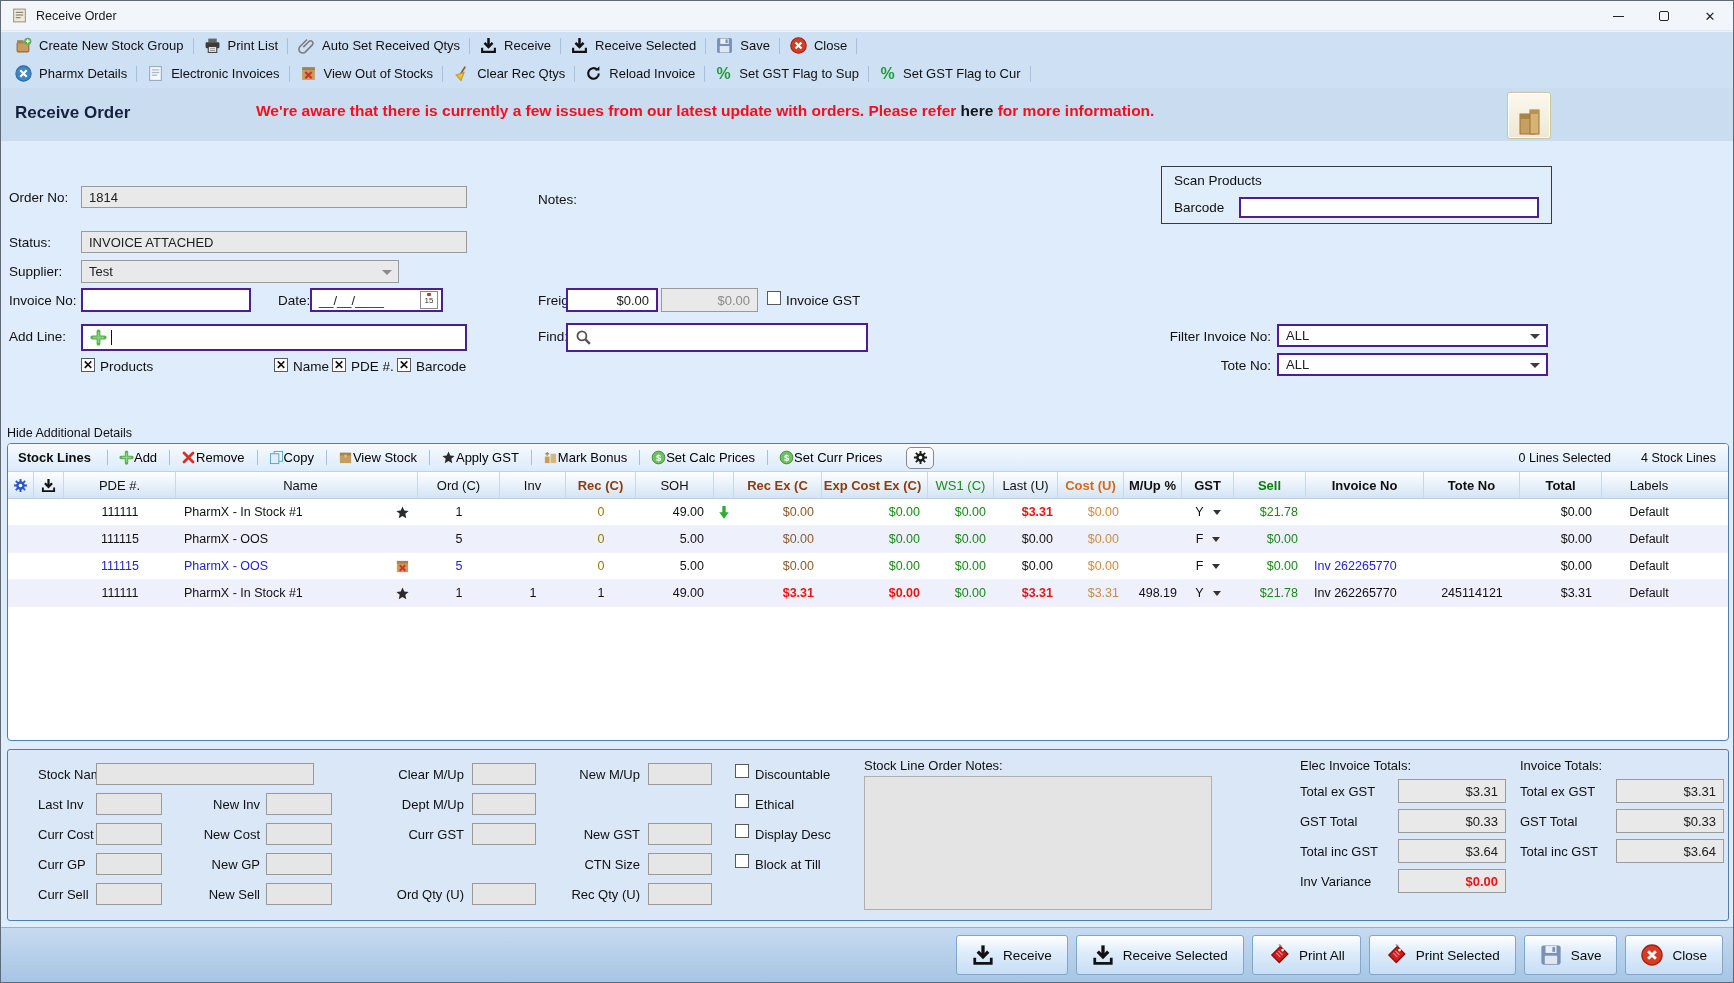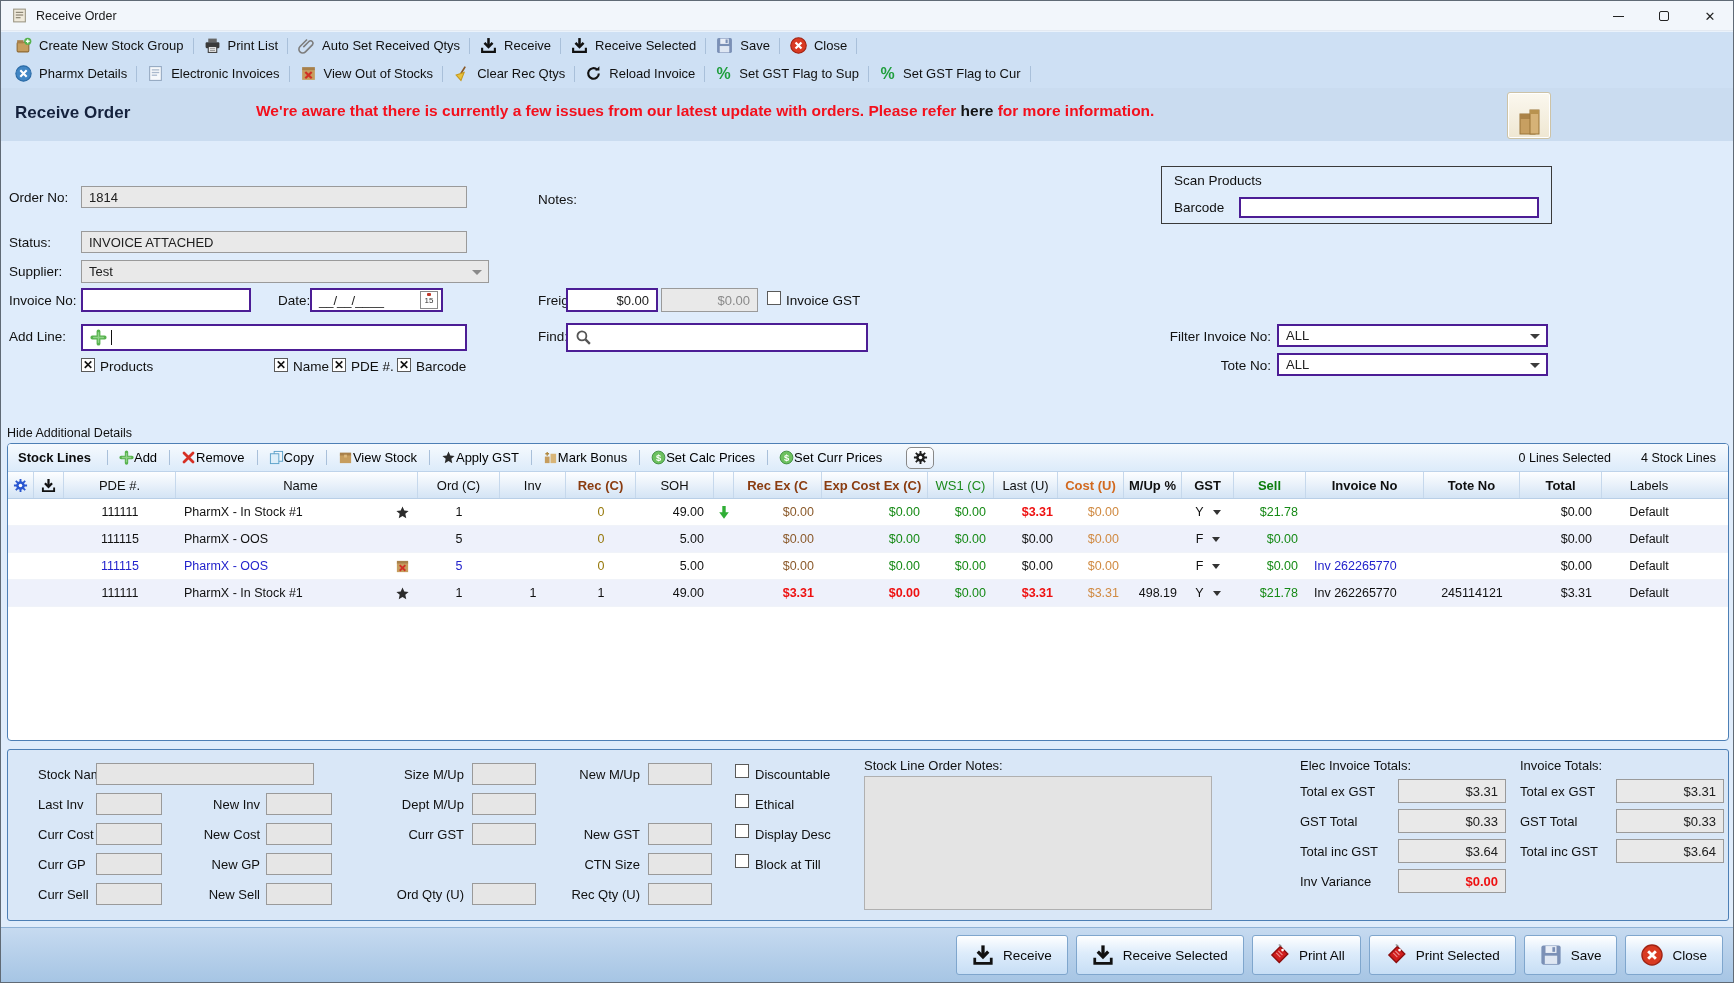--- a/index.html
+++ b/index.html
@@ -381,21 +381,21 @@
       </div>
   </div>
 
   <span class="flabel" style="left:8px;top:189px;">Order No:</span>
   <div class="fld ro" style="left:80px;top:185px;width:386px;height:22px;">1814</div>
 
   <span class="flabel" style="left:8px;top:234px;">Status:</span>
   <div class="fld ro" style="left:80px;top:230px;width:386px;height:22px;">INVOICE ATTACHED</div>
 
   <span class="flabel" style="left:8px;top:263px;">Supplier:</span>
-  <div class="fld ro" style="left:80px;top:259px;width:408px;height:23px;">
+  <div class="fld ro" style="left:80px;top:259px;width:318px;height:23px;">
       <span>Test</span>
       <span class="combo-arrow"></span>
     </div>
 
   <span class="flabel" style="left:8px;top:292px;">Invoice No:</span>
   <div class="fld rw" style="left:80px;top:287px;width:170px;height:24px;"></div>
   <span class="flabel" style="left:277px;top:292px;">Date:</span>
   <div class="fld rw" style="left:309px;top:287px;width:133px;height:24px;padding-right:3px;">
       <span>__/__/____</span>
       <span class="cal">
@@ -719,21 +719,21 @@
 
     <span class="dlabel dlr" style="left:190px;top:47px;width:62px;">New Inv</span>
     <div class="dfield" style="left:258px;top:43px;width:66px;"></div>
     <span class="dlabel dlr" style="left:190px;top:77px;width:62px;">New Cost</span>
     <div class="dfield" style="left:258px;top:73px;width:66px;"></div>
     <span class="dlabel dlr" style="left:190px;top:107px;width:62px;">New GP</span>
     <div class="dfield" style="left:258px;top:103px;width:66px;"></div>
     <span class="dlabel dlr" style="left:190px;top:137px;width:62px;">New Sell</span>
     <div class="dfield" style="left:258px;top:133px;width:66px;"></div>
 
-    <span class="dlabel dlr" style="left:382px;top:17px;width:74px;">Size M/Up</span>
+    <span class="dlabel dlr" style="left:382px;top:17px;width:74px;">Clear M/Up</span>
     <div class="dfield" style="left:464px;top:13px;width:64px;"></div>
     <span class="dlabel dlr" style="left:382px;top:47px;width:74px;">Dept M/Up</span>
     <div class="dfield" style="left:464px;top:43px;width:64px;"></div>
     <span class="dlabel dlr" style="left:382px;top:77px;width:74px;">Curr GST</span>
     <div class="dfield" style="left:464px;top:73px;width:64px;"></div>
     <span class="dlabel dlr" style="left:382px;top:137px;width:74px;">Ord Qty (U)</span>
     <div class="dfield" style="left:464px;top:133px;width:64px;"></div>
 
     <span class="dlabel dlr" style="left:552px;top:17px;width:80px;">New M/Up</span>
     <div class="dfield" style="left:640px;top:13px;width:64px;"></div>

